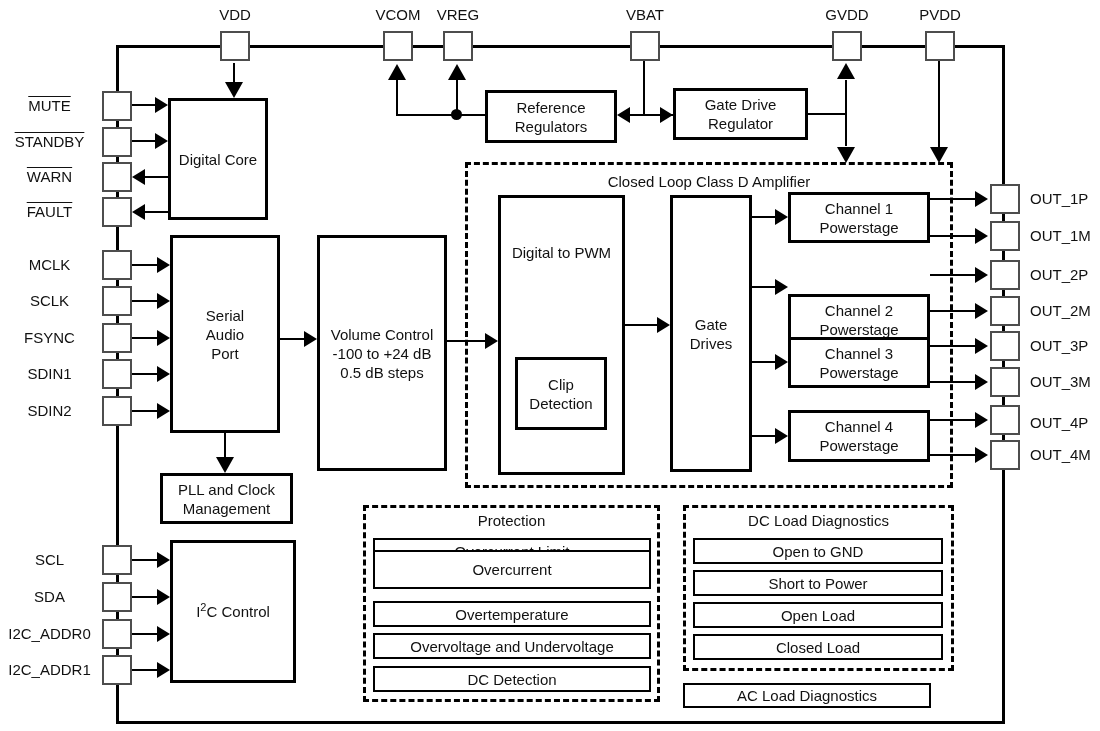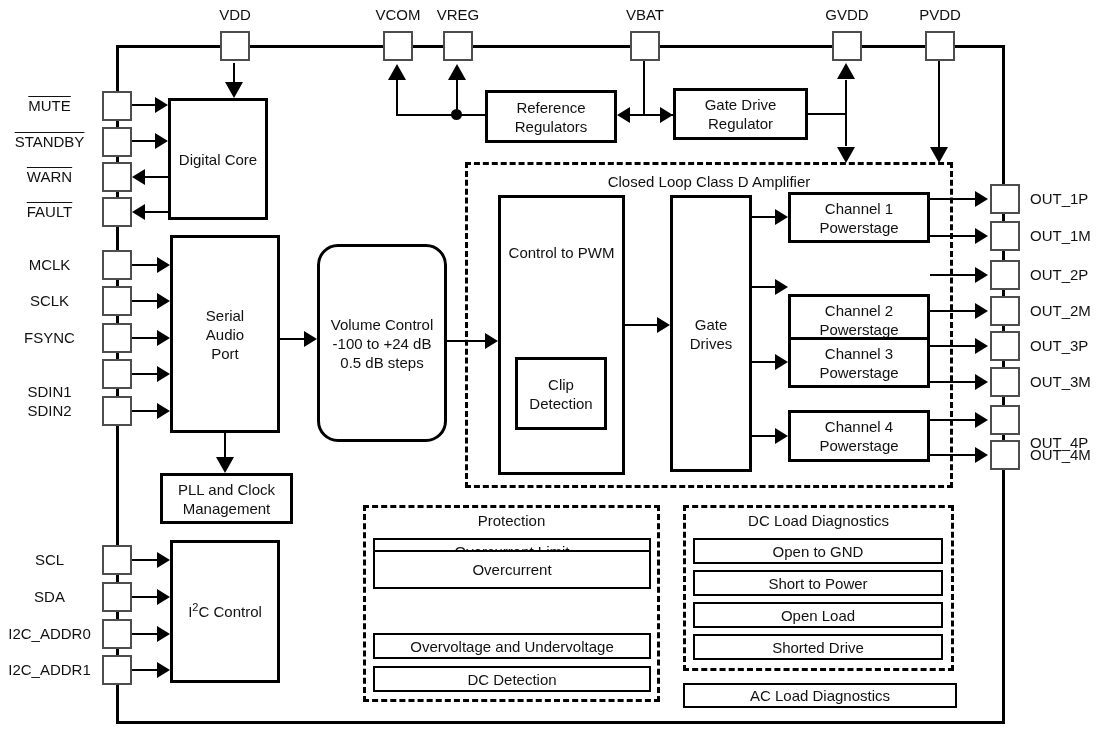--- a/index.html
+++ b/index.html
@@ -48,47 +48,47 @@
   <div class="blk" style="left:170px; top:235px; width:110px; height:198px;">
     <div>Serial</div>
     <div>Audio</div>
     <div>Port</div>
   </div>
 
   <div class="blk" style="left:168px; top:98px; width:100px; height:122px;">
     <div>Digital Core</div>
   </div>
 
-  <div class="blk" style="left:317px; top:244px; width:130px; height:198px;border-radius:21px;">
+  <div class="blk" style="left:317px; top:235px; width:130px; height:236px;">
     <div>Volume Control</div>
     <div>-100 to +24 dB</div>
     <div>0.5 dB steps</div>
   </div>
 
   <div class="blk" style="left:160px; top:473px; width:133px; height:51px;">
     <div>PLL and Clock</div>
     <div>Management</div>
   </div>
 
-  <div class="blk" style="left:170px; top:540px; width:110px; height:143px;">
+  <div class="blk" style="left:170px; top:540px; width:126px; height:143px;">
     <div><span>I</span><sup>2</sup><span>C Control</span></div>
   </div>
 
   <div class="blk" style="left:485px; top:90px; width:132px; height:53px;">
     <div>Reference</div>
     <div>Regulators</div>
   </div>
 
   <div class="blk" style="left:673px; top:88px; width:135px; height:52px;">
     <div>Gate Drive</div>
     <div>Regulator</div>
   </div>
 
   <div class="blk" style="left:498px; top:195px; width:127px; height:280px; justify-content:flex-start;">
-    <div style="margin-top:45px;">Control to PWM</div>
+    <div style="margin-top:45px;">Digital to PWM</div>
   </div>
 
   <div class="blk" style="left:515px; top:357px; width:92px; height:73px;">
     <div>Clip</div>
     <div>Detection</div>
   </div>
 
   <div class="blk" style="left:670px; top:195px; width:82px; height:277px;">
     <div>Gate</div>
     <div>Drives</div>
@@ -106,29 +106,30 @@
     <div>Channel 3</div>
     <div>Powerstage</div>
   </div>
   <div class="blk" style="left:788px; top:410px; width:142px; height:52px;">
     <div>Channel 4</div>
     <div>Powerstage</div>
   </div>
 
   <div class="item" style="left:373px; top:538px; width:278px; height:26px;">Overcurrent Limit</div>
   <div class="item" style="left:373px; top:550px; width:278px; height:39px;">Overcurrent</div>
+  <div class="item" style="left:373px; top:601px; width:278px; height:26px;">Overtemperature</div>
   <div class="item" style="left:373px; top:633px; width:278px; height:26px;">Overvoltage and Undervoltage</div>
   <div class="item" style="left:373px; top:666px; width:278px; height:26px;">DC Detection</div>
 
   <div class="item" style="left:693px; top:538px; width:250px; height:26px;">Open to GND</div>
   <div class="item" style="left:693px; top:570px; width:250px; height:26px;">Short to Power</div>
   <div class="item" style="left:693px; top:602px; width:250px; height:26px;">Open Load</div>
-  <div class="item" style="left:693px; top:634px; width:250px; height:26px;">Shorted Drive</div>
-
-  <div class="item" style="left:683px; top:683px; width:274px; height:25px;">AC Load Diagnostics</div>
+  <div class="item" style="left:693px; top:634px; width:250px; height:26px;">Closed Load</div>
+
+  <div class="item" style="left:683px; top:683px; width:248px; height:25px;">AC Load Diagnostics</div>
 
   <div class="wire" style="left:233px; top:63px;  width:2px;  height:20px;"></div>
   <div class="ar d" style="left:225px; top:82px;"></div>
 
   <div class="wire" style="left:396px; top:80px;  width:2px;  height:36px;"></div>
   <div class="ar u" style="left:388px; top:64px;"></div>
   <div class="wire" style="left:456px; top:80px;  width:2px;  height:36px;"></div>
   <div class="ar u" style="left:448px; top:64px;"></div>
   <div class="wire" style="left:397px; top:114px; width:90px; height:2px;"></div>
   <div class="dot" style="left:451px; top:109px;"></div>
@@ -249,29 +250,29 @@
   <div class="lbl ctr" style="left:807px; top:6px; width:80px;">GVDD</div>
   <div class="lbl ctr" style="left:900px; top:6px; width:80px;">PVDD</div>
 
   <div class="lbl rt ov" style="left:2px; top:97px;  width:95px;">MUTE</div>
   <div class="lbl rt ov" style="left:2px; top:133px; width:95px;">STANDBY</div>
   <div class="lbl rt ov" style="left:2px; top:168px; width:95px;">WARN</div>
   <div class="lbl rt ov" style="left:2px; top:203px; width:95px;">FAULT</div>
   <div class="lbl rt" style="left:2px; top:256px; width:95px;">MCLK</div>
   <div class="lbl rt" style="left:2px; top:292px; width:95px;">SCLK</div>
   <div class="lbl rt" style="left:2px; top:329px; width:95px;">FSYNC</div>
-  <div class="lbl rt" style="left:2px; top:383px; width:95px;">SDIN1</div>
+  <div class="lbl rt" style="left:2px; top:365px; width:95px;">SDIN1</div>
   <div class="lbl rt" style="left:2px; top:402px; width:95px;">SDIN2</div>
   <div class="lbl rt" style="left:2px; top:551px; width:95px;">SCL</div>
   <div class="lbl rt" style="left:2px; top:588px; width:95px;">SDA</div>
   <div class="lbl rt" style="left:2px; top:625px; width:95px;">I2C_ADDR0</div>
   <div class="lbl rt" style="left:2px; top:661px; width:95px;">I2C_ADDR1</div>
 
   <div class="lbl" style="left:1030px; top:190px;">OUT_1P</div>
   <div class="lbl" style="left:1030px; top:227px;">OUT_1M</div>
   <div class="lbl" style="left:1030px; top:266px;">OUT_2P</div>
   <div class="lbl" style="left:1030px; top:302px;">OUT_2M</div>
   <div class="lbl" style="left:1030px; top:337px;">OUT_3P</div>
   <div class="lbl" style="left:1030px; top:373px;">OUT_3M</div>
-  <div class="lbl" style="left:1030px; top:434px;">OUT_4P</div>
+  <div class="lbl" style="left:1030px; top:414px;">OUT_4P</div>
   <div class="lbl" style="left:1030px; top:446px;">OUT_4M</div>
 
 </div>
 
 </body></html>

